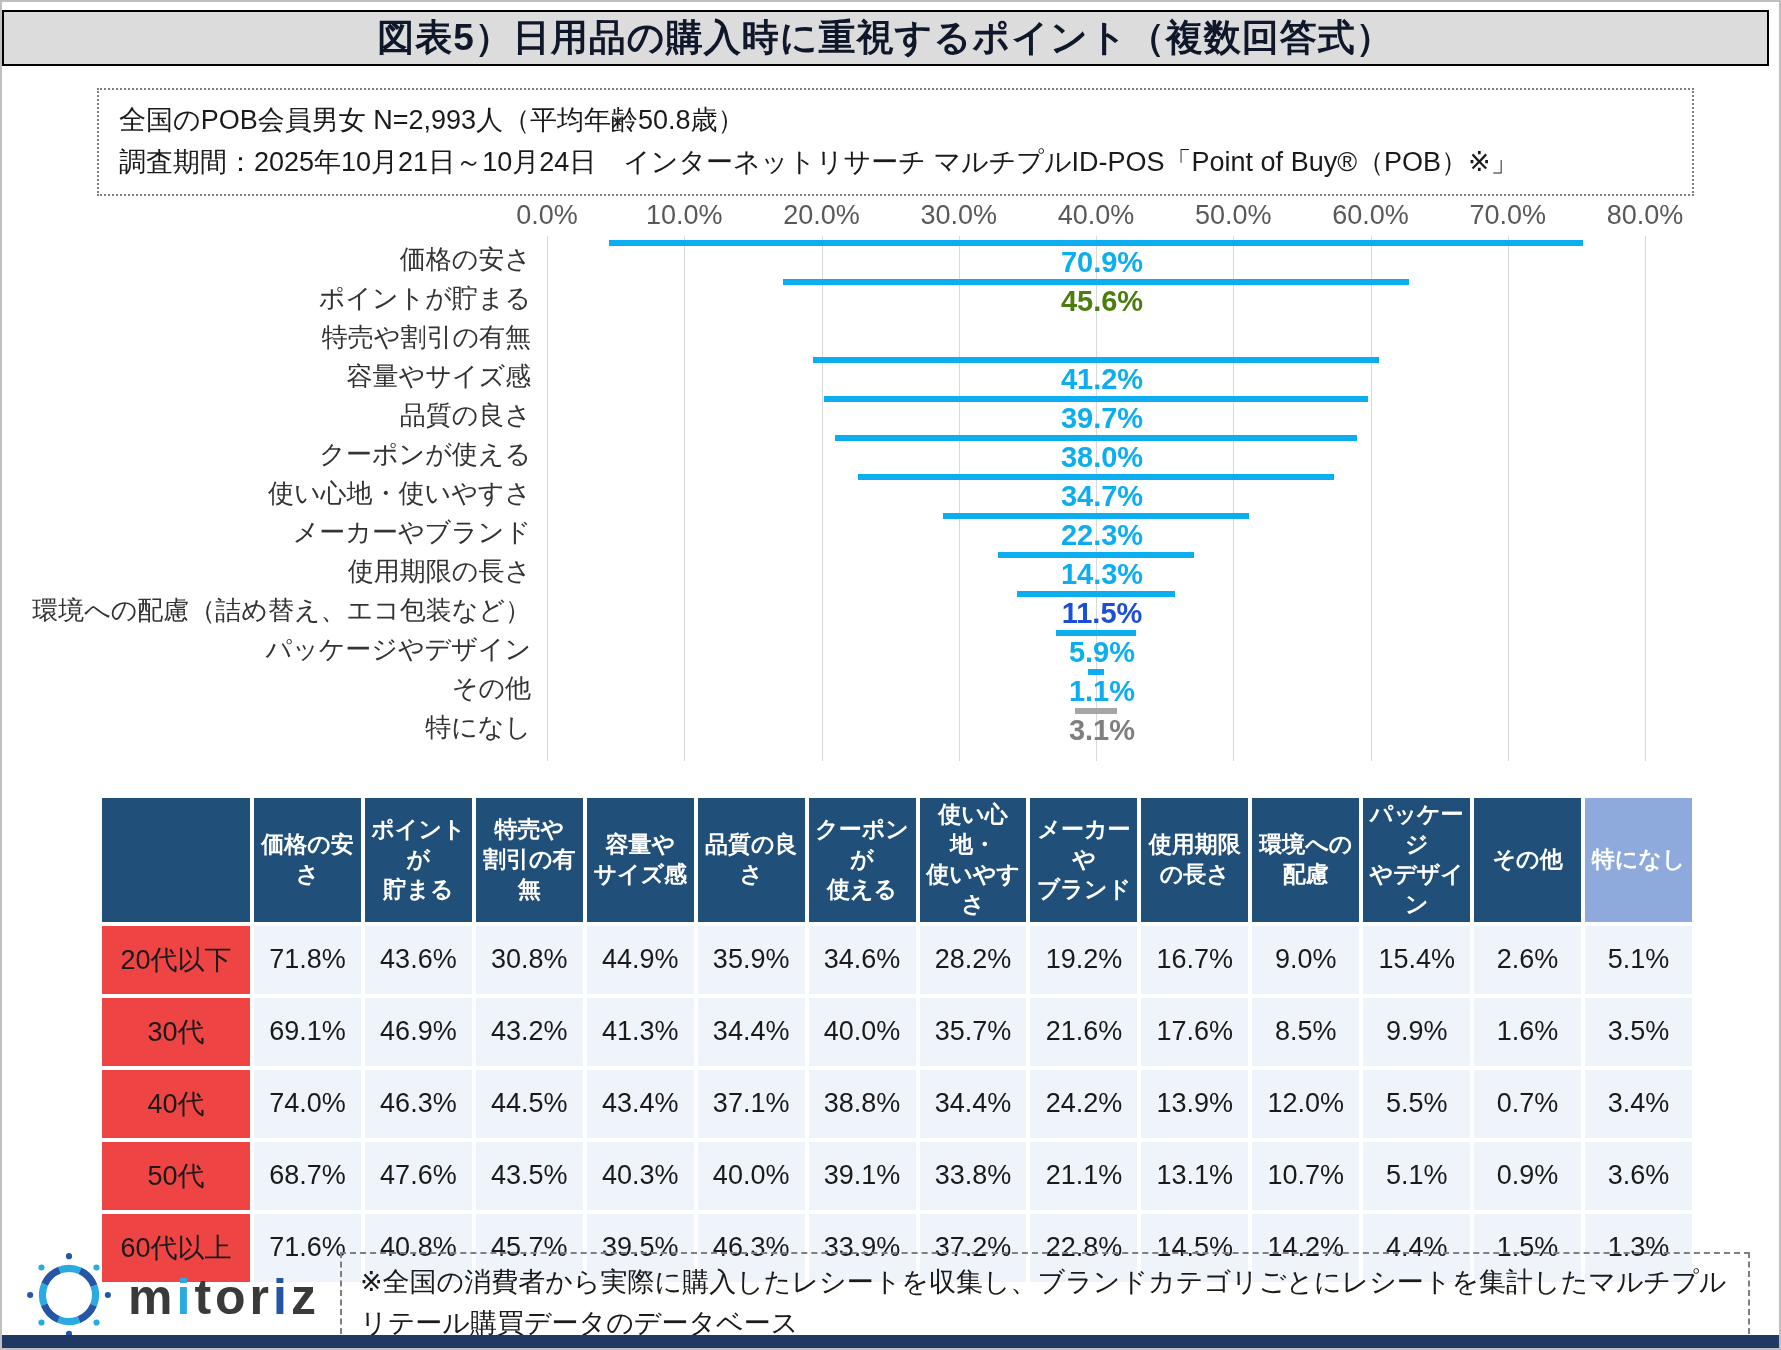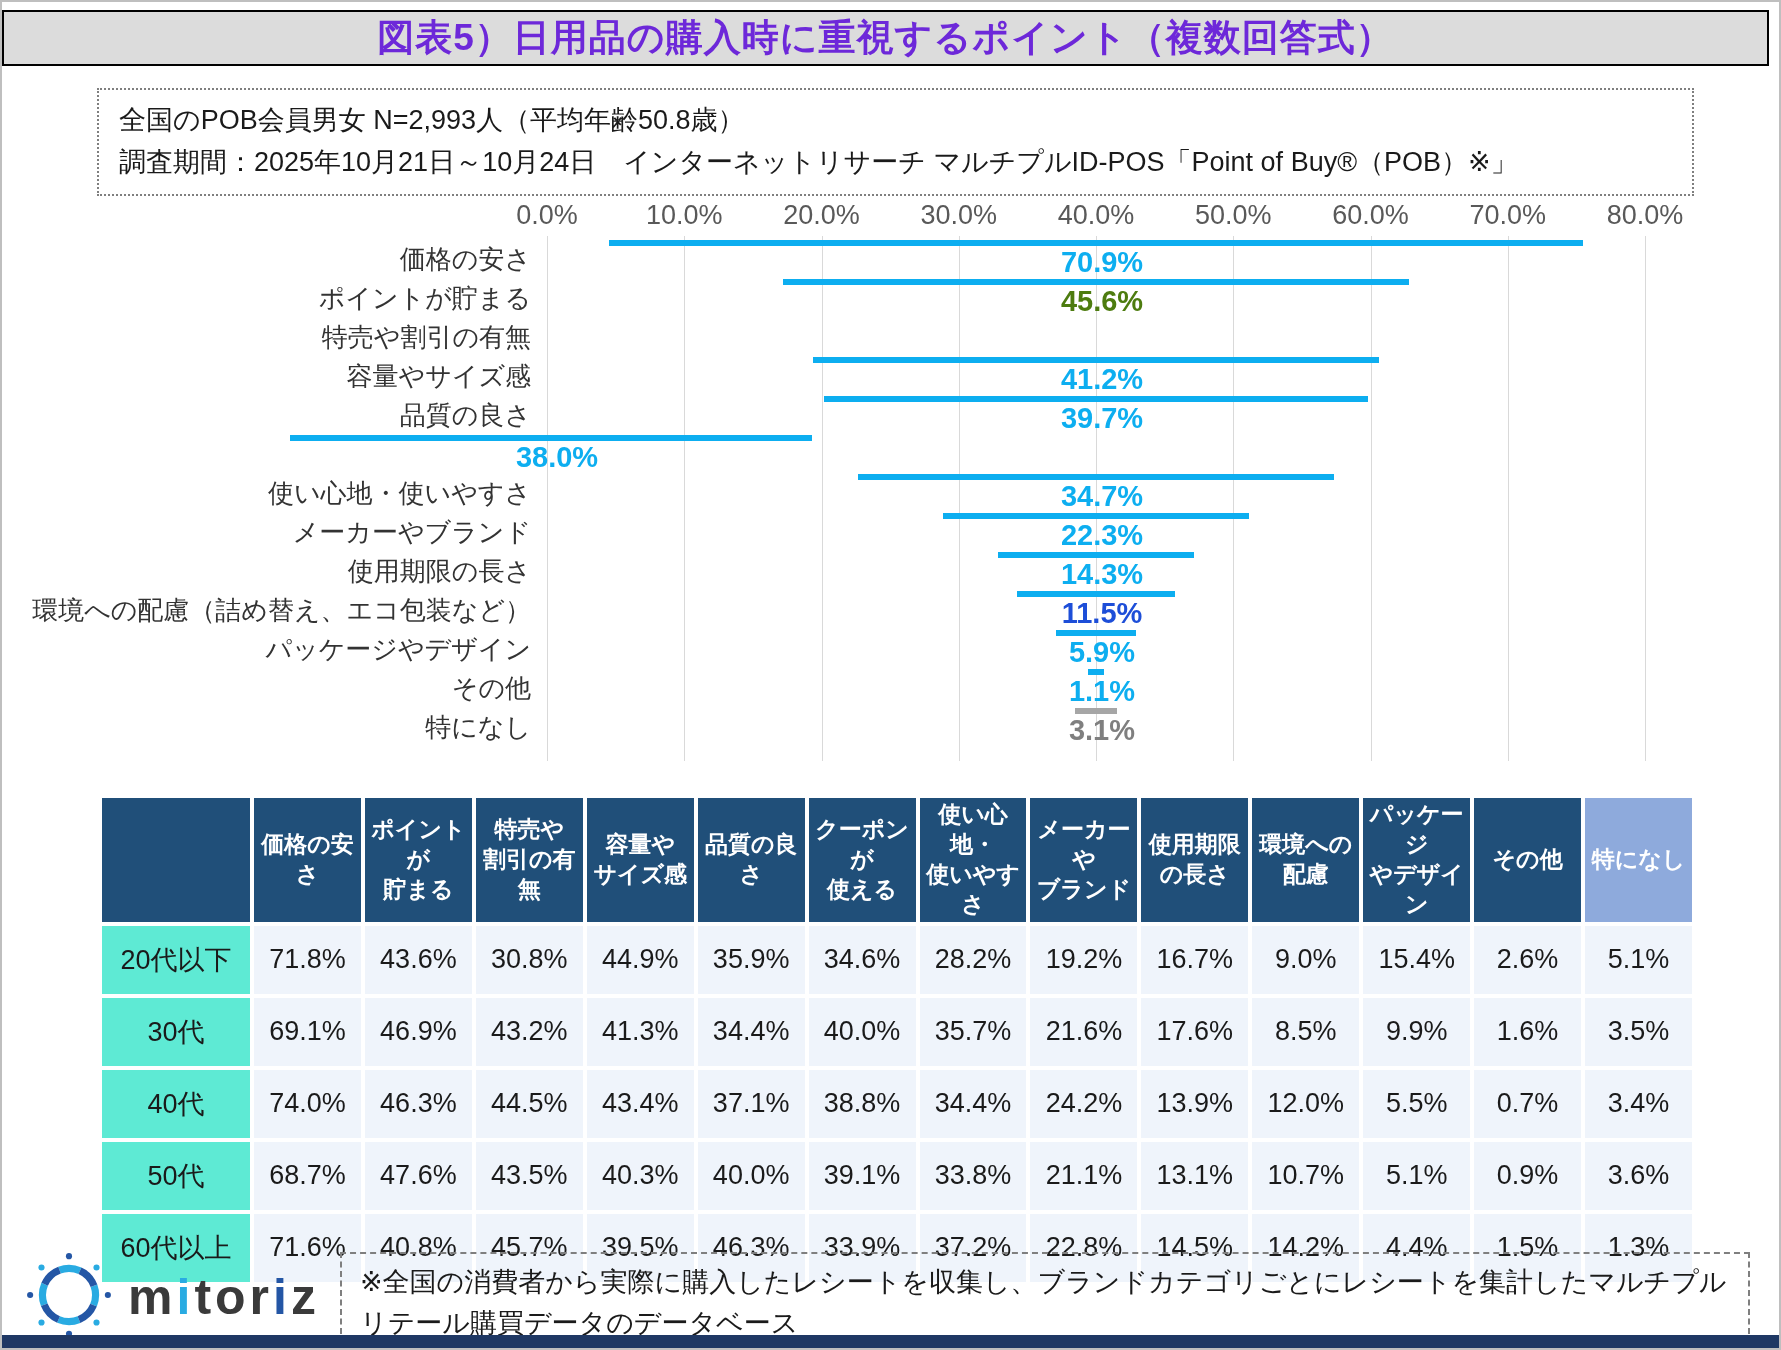--- a/index.html
+++ b/index.html
@@ -6,21 +6,21 @@
   .frame{
     position:relative;width:1781px;height:1350px;background:#fff;
     border:2px solid #BFBFBF;box-sizing:border-box;overflow:hidden;
     font-family:"Liberation Sans","DejaVu Sans",sans-serif;color:#1a1a1a;
   }
   
   .title-bar{
     position:absolute;left:0;top:8px;right:10px;height:56px;
     background:#DCDCDC;border:2px solid #000;box-sizing:border-box;
     display:flex;align-items:center;justify-content:center;
-    font-size:37px;font-weight:bold;letter-spacing:1px;color:#6d28d9;
+    font-size:37px;font-weight:bold;letter-spacing:1px;color:#0f172a;
   }
   
   .info-box{
     position:absolute;left:95px;top:86px;width:1597px;box-sizing:border-box;
     border:2px dotted #7F7F7F;padding:10px 20px;
     font-size:27px;line-height:1.55;color:#1a1a1a;
   }
   
   .chart{position:absolute;left:0;top:198px;width:1781px;}
   .axis-row{position:relative;margin-left:545px;width:1098px;height:40px;
@@ -43,21 +43,21 @@
   .age-table th{
     background:#204F79;color:#fff;font-size:23px;font-weight:bold;
     height:82px;vertical-align:middle;text-align:center;
     white-space:pre-line;line-height:1.3;padding:2px;
   }
   .age-table th.light{background:#8EAADC;}
   .age-table td{
     background:#EFF4FB;text-align:center;font-size:27px;color:#1a1a1a;
     height:66px;vertical-align:middle;
   }
-  .age-table td.rowlabel{background:#5eead4;}
+  .age-table td.rowlabel{background:#ef4444;}
   
   .logo{position:absolute;left:22px;top:1250px;height:90px;display:flex;align-items:center;gap:14px;}
   .logo-text{font-size:50px;font-weight:bold;color:#3A3A3A;letter-spacing:4px;}
   .logo-text .i1{color:#29ABE2;}
   .logo-text .i2{color:#2456A5;}
   .note-box{
     position:absolute;left:338px;top:1250px;width:1410px;box-sizing:border-box;
     border:2px dashed #7F7F7F;padding:8px 18px;font-size:27px;line-height:1.5;color:#1a1a1a;
   }
   .bottom-strip{position:absolute;left:0;right:0;bottom:0;height:13px;background:#1F3864;}
@@ -126,20 +126,21 @@
           </div>
         </div>
         <div class="bar-row">
           <div class="cat">品質の良さ</div>
           <div class="bar-track">
             <div class="bar" style="background: rgb(13, 174, 240); width: 49.625%;"></div>
             <span class="val" style="color: rgb(13, 174, 240);">39.7%</span>
           </div>
         </div>
         <div class="bar-row">
+          <div class="cat">クーポンが使える</div>
           <div class="bar-track">
             <div class="bar" style="background: rgb(13, 174, 240); width: 47.5%;"></div>
             <span class="val" style="color: rgb(13, 174, 240);">38.0%</span>
           </div>
         </div>
         <div class="bar-row">
           <div class="cat">使い心地・使いやすさ</div>
           <div class="bar-track">
             <div class="bar" style="background: rgb(13, 174, 240); width: 43.375%;"></div>
             <span class="val" style="color: rgb(13, 174, 240);">34.7%</span>

